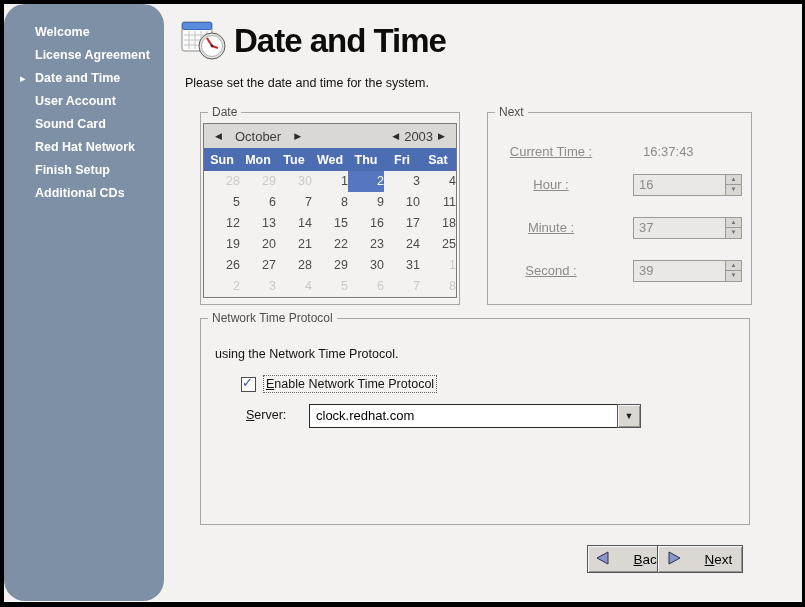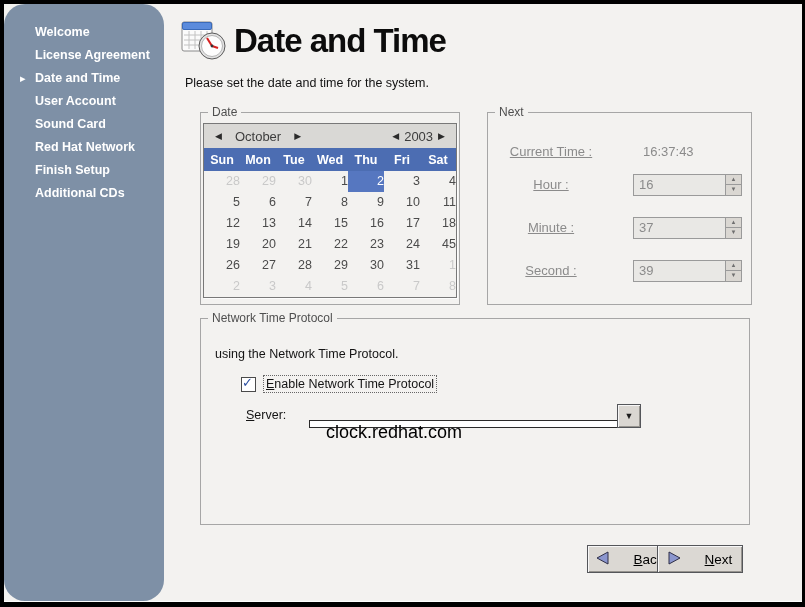--- a/index.html
+++ b/index.html
@@ -44,21 +44,21 @@
   .spin-b+.spin-b{margin-top:0;border-top:none;}
   
   .desc{position:absolute;left:14px;font-size:12.5px;color:#141414;}
   .cbrow{position:absolute;left:40px;top:56px;height:18px;display:flex;align-items:center;}
   .checkbox{width:13px;height:13px;background:#fff;border:1px solid #4a4a4a;position:relative;}
   .checkbox .mark{position:absolute;left:0px;top:-3px;font-size:13px;color:#2c4fa0;font-weight:bold;}
   .cblabel{margin-left:7px;font-size:12.5px;color:#141414;border:1px dotted #666;padding:1px 2px;display:inline-block;}
   .srow{position:absolute;left:45px;top:85px;height:24px;}
   .slabel{position:absolute;left:0;top:4px;font-size:12.5px;color:#141414;display:inline-block;}
   .combo{position:absolute;left:63px;top:0;width:332px;height:24px;display:flex;}
-  .combo-entry{flex:1;background:#fff;border:1px solid #2a2a2a;border-right:none;font-size:18px;color:#000;padding-left:16px;line-height:22px;margin-top:16px;}
+  .combo-entry{flex:1;background:#fff;border:1px solid #2a2a2a;border-right:none;font-size:13px;color:#000;padding-left:6px;line-height:22px;}
   .combo-btn{width:24px;height:24px;box-sizing:border-box;background:#dad7d2;border:1px solid #54565a;box-shadow:inset 1px 1px 0 #f6f6f6,inset -1px -1px 0 #96948f;display:flex;align-items:center;justify-content:center;font-size:9px;color:#1c1c1c;}
   
   .btn{position:absolute;top:541px;width:84px;height:26px;background:#dbd8d3;border:1px solid #54565a;box-shadow:inset 1px 1px 0 #f7f7f7,inset -1px -1px 0 #96948f;display:flex;align-items:center;justify-content:center;gap:24px;font-size:13.5px;color:#000;cursor:default;}
   .btn-back{left:423px;}
   .btn-next{left:493px;}
   .u{display:inline-block;}
   .u::first-letter{text-decoration:underline;}
 </style>
 </head>
 <body>
@@ -144,21 +144,21 @@
               <div class="cell">15</div>
               <div class="cell">16</div>
               <div class="cell">17</div>
               <div class="cell">18</div>
               <div class="cell">19</div>
               <div class="cell">20</div>
               <div class="cell">21</div>
               <div class="cell">22</div>
               <div class="cell">23</div>
               <div class="cell">24</div>
-              <div class="cell">45</div>
+              <div class="cell">25</div>
               <div class="cell">26</div>
               <div class="cell">27</div>
               <div class="cell">28</div>
               <div class="cell">29</div>
               <div class="cell">30</div>
               <div class="cell">31</div>
               <div class="cell dim">1</div>
               <div class="cell dim">2</div>
               <div class="cell dim">3</div>
               <div class="cell dim">4</div>

